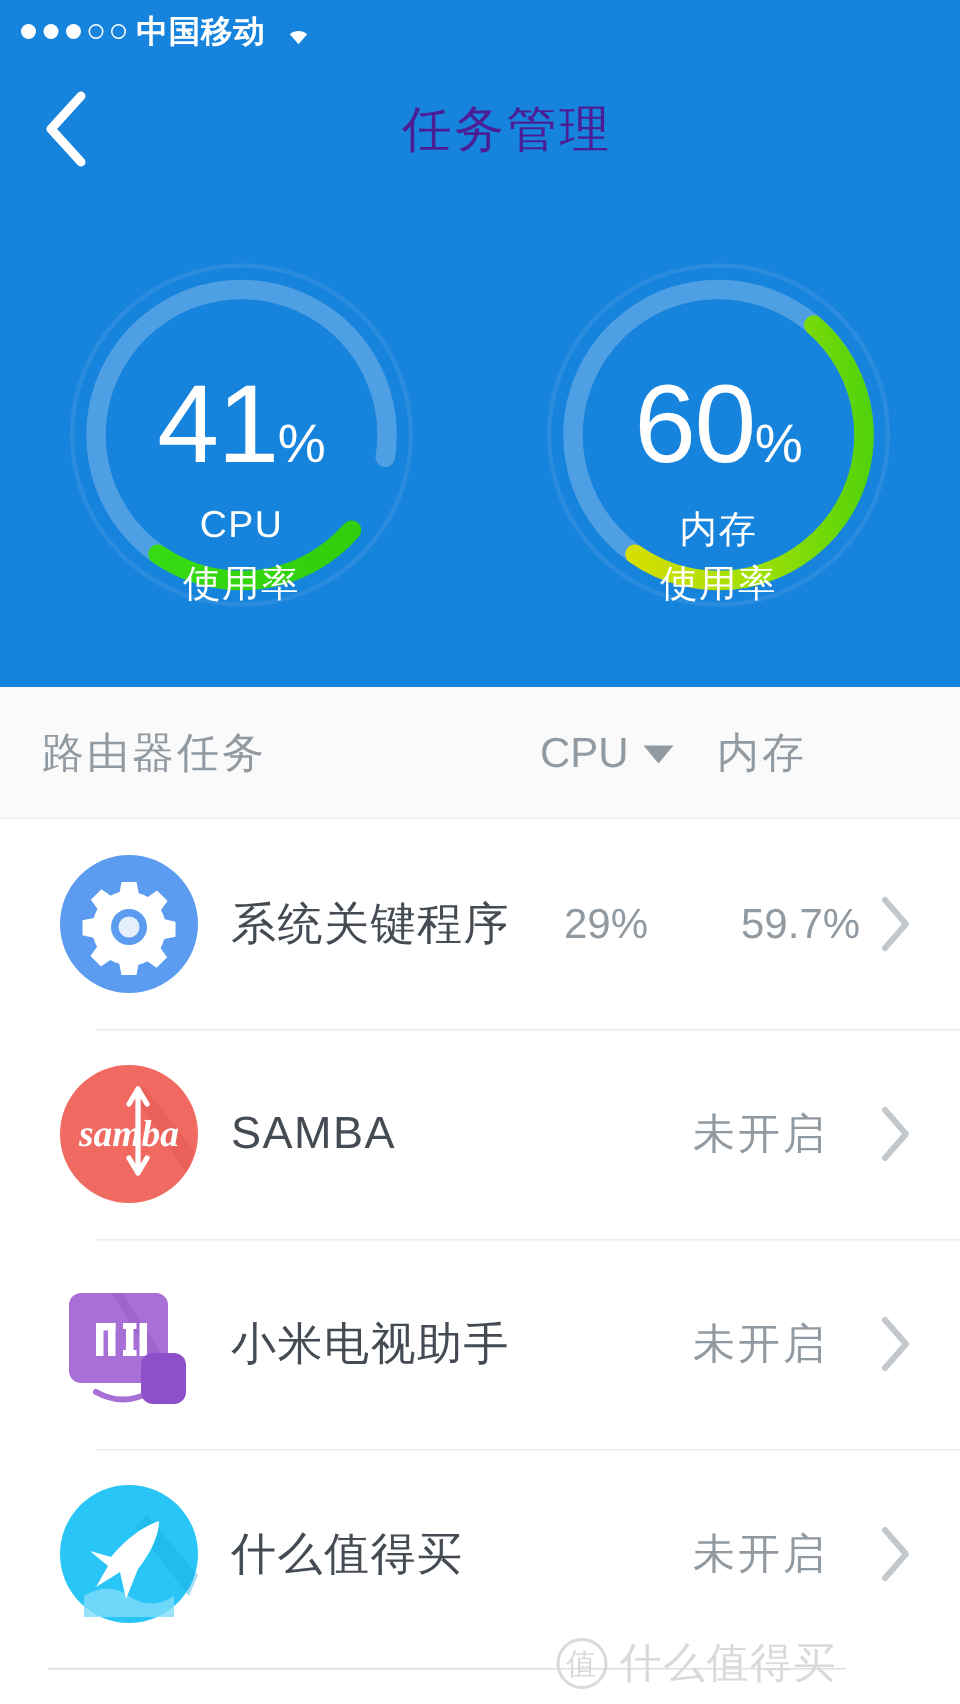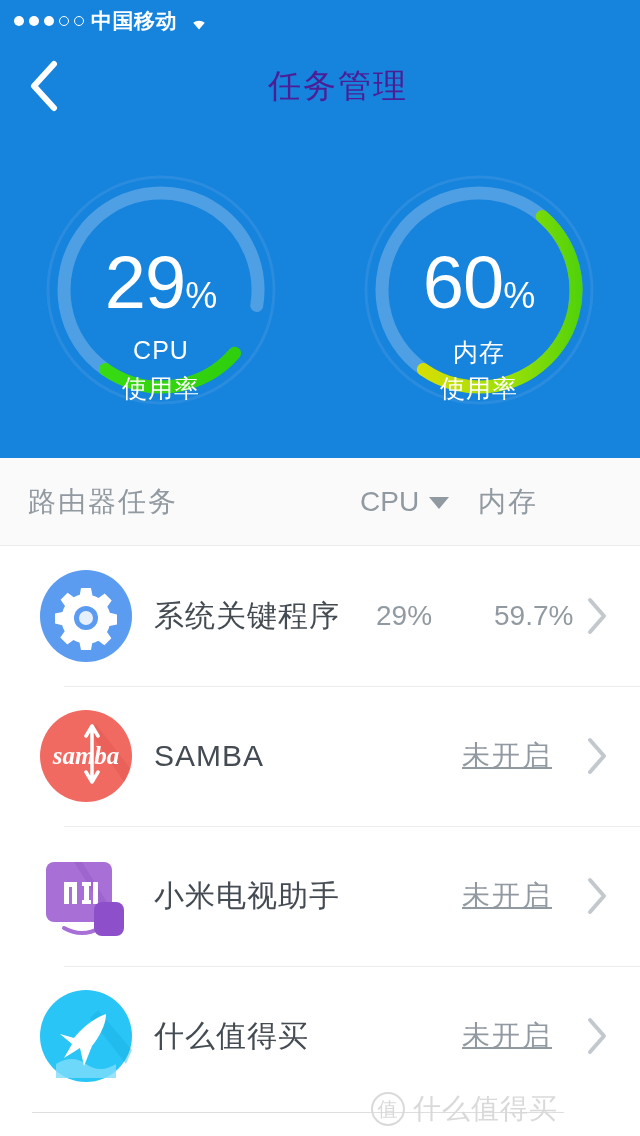--- a/index.html
+++ b/index.html
@@ -120,21 +120,21 @@
   .row-name {
     position:absolute; left:138px; font-size:30px; color:#444b52; letter-spacing:1px;
   }
   .row-cpu {
     position:absolute; left:360px; font-size:28px; color:#9199a1;
   }
   .row-mem {
     position:absolute; left:478px; font-size:28px; color:#9199a1;
   }
   .row-status {
-    position:absolute; right:88px; font-size:28px; color:#9199a1; letter-spacing:2px;text-decoration:underline;
+    position:absolute; right:88px; font-size:28px; color:#9199a1; letter-spacing:2px;
   }
   .row-chevron {
     position:absolute; right:28px; width:30px; height:40px;
     display:flex; align-items:center; justify-content:center;
   }
 
   
   .bottom-rule {
     position:absolute; left:32px; right:0; top:1112px; height:1px;
     background:#dedede;
@@ -192,21 +192,21 @@
           <linearGradient id="cpuGrad" x1="0" y1="1" x2="0.3" y2="0">
             <stop offset="0%" stop-color="#2ECC0C"></stop>
             <stop offset="100%" stop-color="#3BE015"></stop>
           </linearGradient>
         </defs>
         <circle cx="120" cy="120" r="113" fill="none" stroke="#3A94E0" stroke-width="3" opacity="0.55"></circle>
         <circle cx="120" cy="120" r="97" fill="none" stroke="#4E9FE4" stroke-width="13" stroke-linecap="round" stroke-dasharray="457.6" stroke-dashoffset="45" transform="rotate(125 120 120)"></circle>
         <circle id="cpu-arc" cx="120" cy="120" r="97" fill="none" stroke="url(#cpuGrad)" stroke-width="13" stroke-linecap="round" stroke-dasharray="142.3787243899414 609.4689747964198" stroke-dashoffset="0" transform="rotate(125 120 120) scale(1,-1) translate(0,-240)"></circle>
       </svg>
       <div class="gauge-label g-value">
-        <span class="g-num">29</span><span class="g-pct">%</span>
+        <span class="g-num">41</span><span class="g-pct">%</span>
       </div>
       <div class="gauge-label g-name">CPU</div>
       <div class="gauge-label g-sub">使用率</div>
     </div>
 
     <div class="gauge">
       <svg width="240" height="250" viewBox="0 0 240 250">
         <defs>
           <linearGradient id="memGrad" x1="0" y1="1" x2="0.75" y2="0">
             <stop offset="0%" stop-color="#2ECC0C"></stop>

